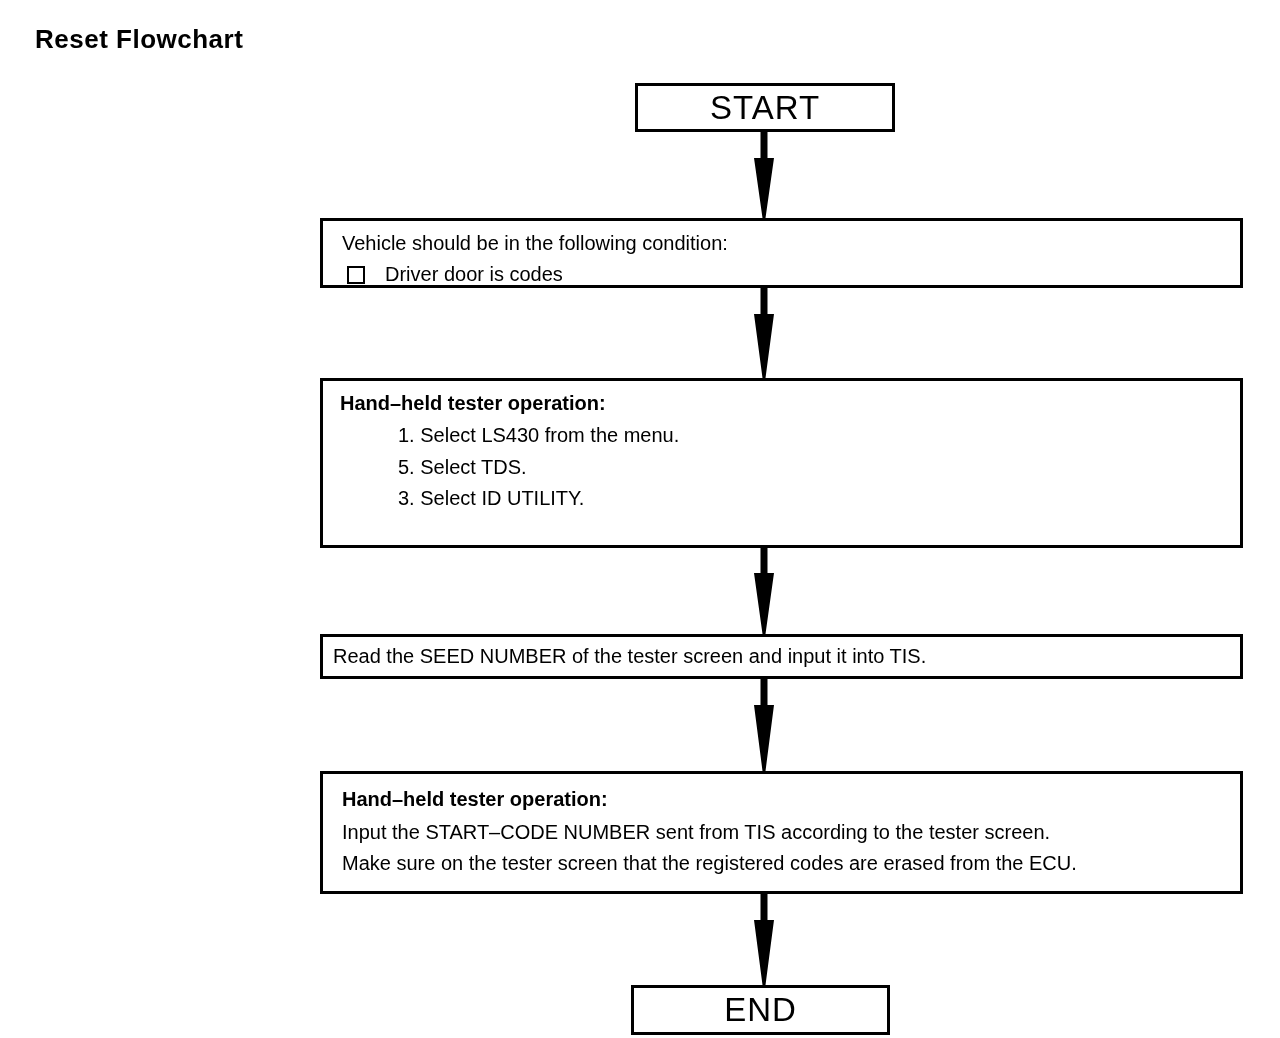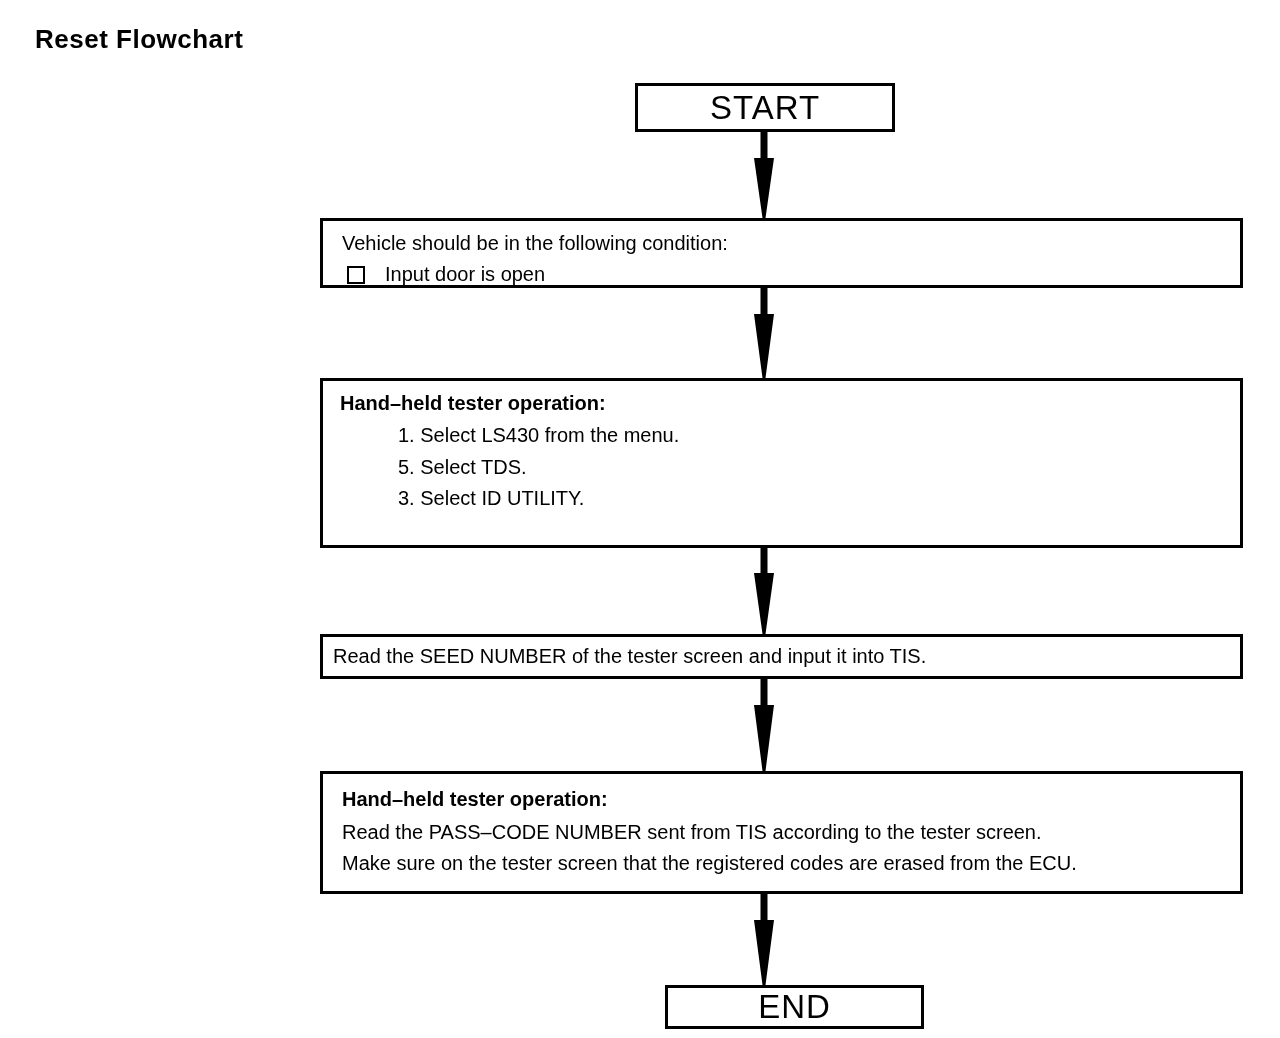--- a/index.html
+++ b/index.html
@@ -31,21 +31,21 @@
     box-sizing: border-box;
     border: 3px solid #000000;
     background: #ffffff;
     display: flex;
     align-items: center;
     justify-content: center;
     font-size: 33px;
     letter-spacing: 1px;
   }
   .node-start { left: 635px; top: 67px;  width: 260px; height: 49px; }
-  .node-end   { left: 665px; top: 969px; width: 259px; height: 44px; }
+  .node-end   { left: 631px; top: 969px; width: 259px; height: 50px; }
 
   .box {
     position: absolute;
     left: 320px;
     width: 923px;
     box-sizing: border-box;
     border: 3px solid #000000;
     background: #ffffff;
     font-size: 20px;
   }
@@ -96,21 +96,21 @@
   </div>
 
   <svg class="arrow" style="top:116px" width="24" height="86" viewBox="0 0 24 86">
     <polygon points="8.5,0 15.5,0 15.5,26 22,26 13.5,86 10.5,86 2,26 8.5,26"></polygon>
   </svg>
 
   <div class="box box-condition">
     <div class="ln">Vehicle should be in the following condition:</div>
     <div class="check-row">
       <span class="checkbox"></span>
-      <span>Input door is open</span>
+      <span>Driver door is codes</span>
     </div>
   </div>
 
   <svg class="arrow" style="top:272px" width="24" height="90" viewBox="0 0 24 90">
     <polygon points="8.5,0 15.5,0 15.5,26 22,26 13.5,90 10.5,90 2,26 8.5,26"></polygon>
   </svg>
 
   <div class="box box-tester1">
     <div class="heading">Hand–held tester operation:</div>
     <div class="step">1. Select LS430 from the menu.</div>
@@ -125,21 +125,21 @@
   <div class="box box-seed">
     <div class="ln">Read the SEED NUMBER of the tester screen and input it into TIS.</div>
   </div>
 
   <svg class="arrow" style="top:663px" width="24" height="92" viewBox="0 0 24 92">
     <polygon points="8.5,0 15.5,0 15.5,26 22,26 13.5,92 10.5,92 2,26 8.5,26"></polygon>
   </svg>
 
   <div class="box box-tester2">
     <div class="heading">Hand–held tester operation:</div>
-    <div class="ln">Read the PASS–CODE NUMBER sent from TIS according to the tester screen.</div>
+    <div class="ln">Input the START–CODE NUMBER sent from TIS according to the tester screen.</div>
     <div class="ln">Make sure on the tester screen that the registered codes are erased from the ECU.</div>
   </div>
 
   <svg class="arrow" style="top:878px" width="24" height="91" viewBox="0 0 24 91">
     <polygon points="8.5,0 15.5,0 15.5,26 22,26 13.5,91 10.5,91 2,26 8.5,26"></polygon>
   </svg>
 
   <div class="node node-end">
     <span>END</span>
   </div>

